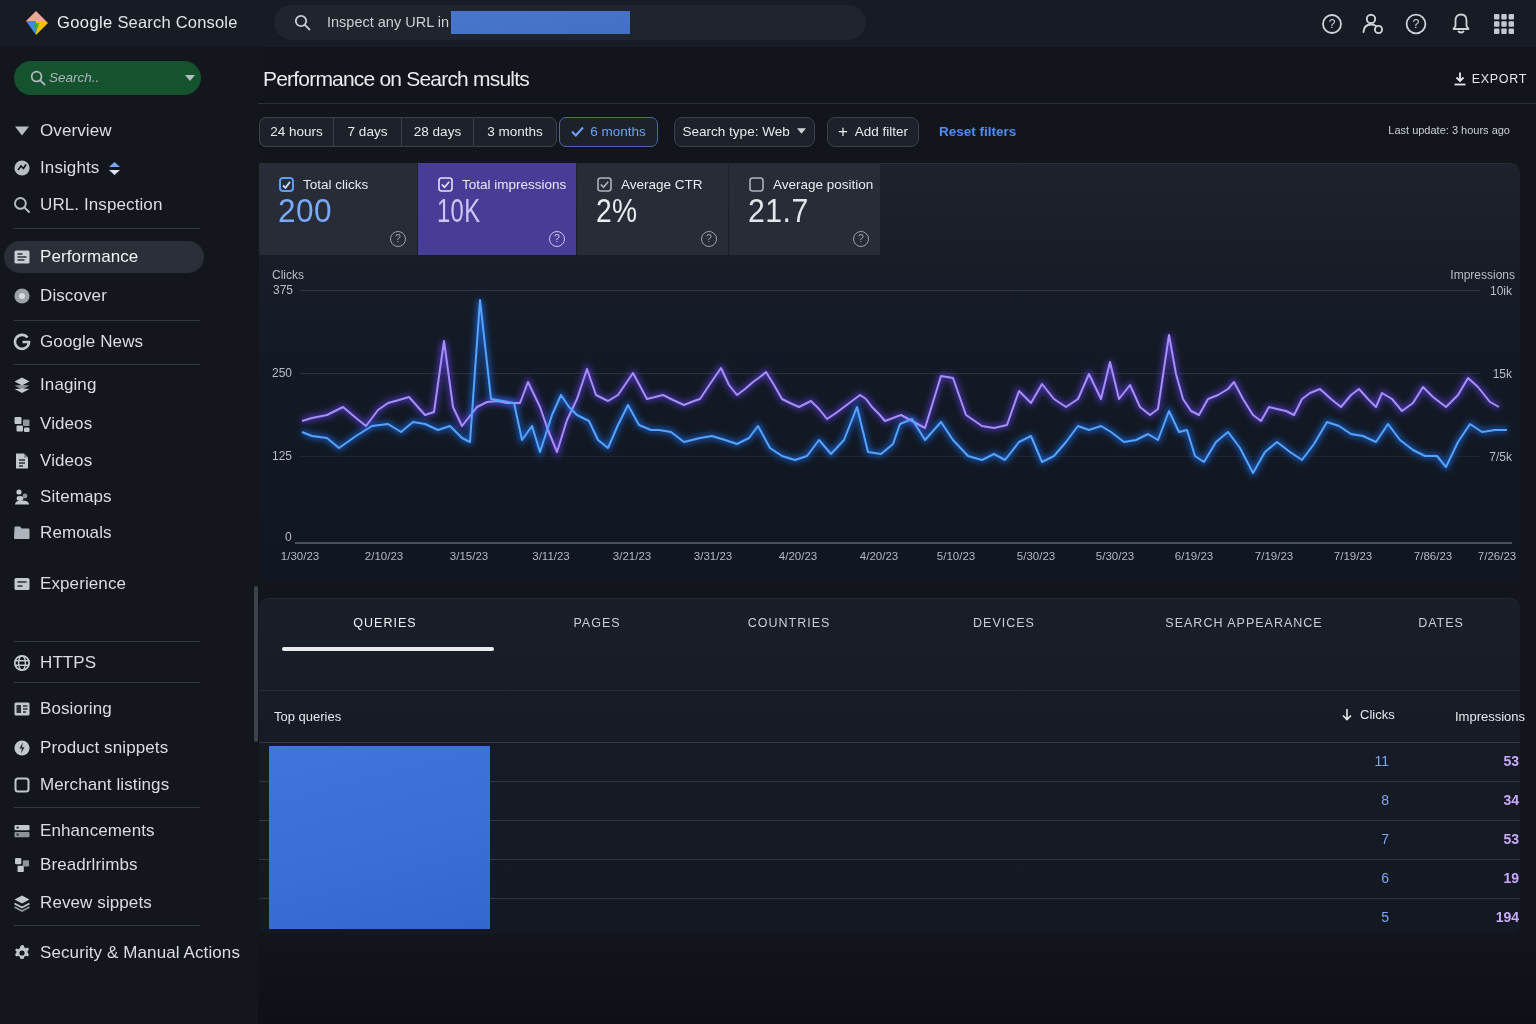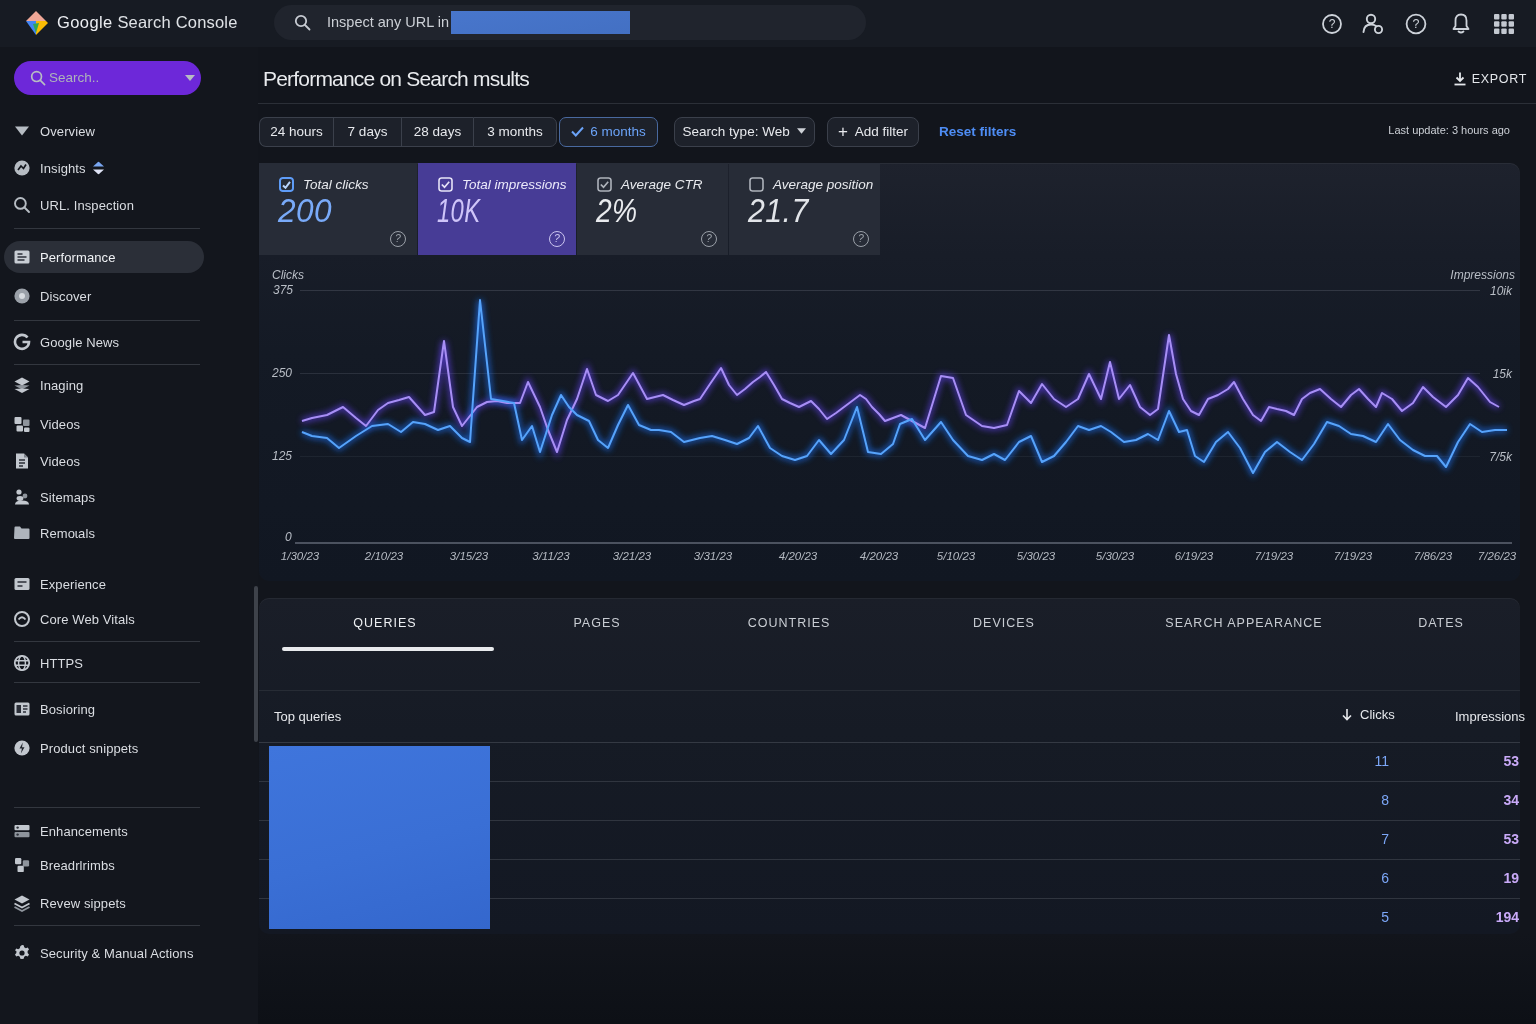--- a/index.html
+++ b/index.html
@@ -17,46 +17,46 @@
 #logo-text { position:absolute; left:57px; top:13px; font-size:16.5px; color:#dfe2e6; letter-spacing:0.2px; }
 #logo-text b { font-weight:400; color:#eceef2; letter-spacing:0.4px; }
 #searchbar { position:absolute; left:274px; top:5px; width:592px; height:35px; border-radius:18px; background:#20242d; }
 #searchbar .mag { position:absolute; left:20px; top:9px; }
 #searchbar .ph { position:absolute; left:53px; top:9px; font-size:14.5px; color:#ccd0d6; }
 #searchbar .redact { position:absolute; left:177px; top:6px; width:179px; height:23px; background:linear-gradient(170deg,#4876cc,#4370c3); }
 .hicon { position:absolute; top:10px; width:28px; height:28px; }
 
 
 #sidebar { position:absolute; left:0; top:47px; width:258px; height:977px; background:#13161d; }
-#side-search { position:absolute; left:14px; top:14px; width:187px; height:34px; border-radius:17px; background:#6d28d9; }
+#side-search { position:absolute; left:14px; top:14px; width:187px; height:34px; border-radius:17px; background:#14532d;font-style:italic; }
 #side-search .txt { position:absolute; left:35px; top:9px; font-size:13.5px; color:#aeb3ba; }
 .nav-item { position:absolute; left:0; width:258px; height:30px; }
 .nav-item .ic { position:absolute; left:13px; top:50%; margin-top:-9px; width:18px; height:18px; }
-.nav-item .tx { position:absolute; left:40px; top:50%; transform:translateY(-50%); font-size:13px; color:#dadde2; letter-spacing:0.1px; }
+.nav-item .tx { position:absolute; left:40px; top:50%; transform:translateY(-50%); font-size:17px; color:#dadde2; letter-spacing:0.1px; }
 .nav-sel { position:absolute; left:4px; width:200px; height:32px; border-radius:16px; background:#2b2f38; }
 .nav-div { position:absolute; left:14px; width:186px; height:1px; background:#33373f; }
 #side-scroll { position:absolute; left:254px; top:539px; width:4px; height:156px; background:#3e424a; border-radius:2px; }
 
 
 #title { position:absolute; left:263px; top:67px; font-size:21px; letter-spacing:-0.8px; color:#e9ebee; }
 #export { position:absolute; top:72px; right:9px; font-size:12.5px; letter-spacing:0.7px; color:#e4e7eb; font-weight:500; }
 #title-div { position:absolute; left:258px; top:103px; width:1278px; height:1px; background:#2b2f37; }
 
 
 .chip { position:absolute; top:117px; height:30px; border:1px solid #3b404b; background:#1d212a; color:#e7e9ed; font-size:13.5px; line-height:28px; text-align:center; }
 .chip.seg-l { border-radius:7px 0 0 7px; border-right:none; }
 .chip.seg-m { border-radius:0; border-right:none; }
 .chip.seg-r { border-radius:0 7px 7px 0; }
 .chip.blue { border:1.5px solid #49699f; border-radius:7px; color:#6ba3f8; font-weight:500; }
 .chip.rnd { border-radius:8px; }
 #reset-filters { position:absolute; left:939px; top:124px; font-size:13.5px; font-weight:700; color:#4e8df5; }
 #last-update { position:absolute; top:124px; right:26px; font-size:11px; color:#ccd0d6; }
 
 
-#chart-panel { position:absolute; left:259px; top:163px; width:1261px; height:418px; border-radius:10px; background:linear-gradient(180deg,#1e222d 0%,#181d28 22%,#141a25 45%,#111722 100%); box-shadow:inset 0 1px 0 rgba(255,255,255,0.05);font-style:italic; }
+#chart-panel { position:absolute; left:259px; top:163px; width:1261px; height:418px; border-radius:10px; background:linear-gradient(180deg,#1e222d 0%,#181d28 22%,#141a25 45%,#111722 100%); box-shadow:inset 0 1px 0 rgba(255,255,255,0.05); }
 .card { position:absolute; top:0; height:92px; }
 .card .cb { position:absolute; left:20px; top:14px; width:15px; height:15px; border-radius:3px; }
 .card .lbl { position:absolute; left:44px; top:14px; font-size:13.5px; color:#e8eaee; }
 .card .num { position:absolute; left:19px; top:28px; font-size:34px; letter-spacing:0.5px; transform-origin:left top; }
 .card .help { position:absolute; right:11px; bottom:8px; width:16px; height:16px; border:1.4px solid #9aa0a8; border-radius:50%; color:#9aa0a8; font-size:10.5px; line-height:13px; text-align:center; }
 .gline { position:absolute; left:41px; width:1180px; height:1px; }
 .ylab { position:absolute; font-size:12px; color:#b9bec6; }
 .xlab { position:absolute; top:387px; font-size:11.5px; color:#b4b9c1; transform:translateX(-50%); }
 
 
@@ -220,27 +220,20 @@
         <path d="M 4.5 7 h9 M 4.5 11 h5" stroke="#2b2f38" stroke-width="1.6"></path>
       </svg>
     <div class="tx">Experience</div>
   </div>
   <div class="nav-item" style="top:471px">
     <svg class="ic" viewBox="0 0 18 18">
         <path d="M 1.5 3.5 Q 1.5 2.5 2.5 2.5 h4.5 l1.5 2 h7 q1 0 1 1 v8.5 q0 1 -1 1 h-13.5 q-1 0 -1 -1 Z" fill="#aeb4bc"></path>
       </svg>
     <div class="tx">Remoɩals</div>
   </div>
-  <div class="nav-item" style="top:557px">
-    <svg class="ic" viewBox="0 0 18 18">
-        <circle cx="9" cy="9" r="7" fill="none" stroke="#c2c7ce" stroke-width="2"></circle>
-        <path d="M 5.5 9.5 Q 9 5 12.5 9.5" fill="none" stroke="#c2c7ce" stroke-width="1.8"></path>
-      </svg>
-    <div class="tx">Core Web Vitals</div>
-  </div>
   <div class="nav-div" style="top:594px"></div>
   <div class="nav-item" style="top:601px">
     <svg class="ic" viewBox="0 0 18 18">
         <circle cx="9" cy="9" r="7.2" fill="none" stroke="#c2c7ce" stroke-width="1.8"></circle>
         <ellipse cx="9" cy="9" rx="3.4" ry="7.2" fill="none" stroke="#c2c7ce" stroke-width="1.4"></ellipse>
         <path d="M 2 6.8 h14 M 2 11.2 h14" stroke="#c2c7ce" stroke-width="1.4"></path>
       </svg>
     <div class="tx">HTTPS</div>
   </div>
   <div class="nav-div" style="top:635px"></div>
@@ -251,20 +244,26 @@
         <path d="M 10 6 h4.5 M 10 9 h4.5 M 10 12 h3" stroke="#2b2f38" stroke-width="1.4"></path>
       </svg>
     <div class="tx">Bosioring</div>
   </div>
   <div class="nav-item" style="top:686px">
     <svg class="ic" viewBox="0 0 18 18">
         <circle cx="9" cy="9" r="7.6" fill="#c2c7ce"></circle>
         <path d="M 9.8 3.5 L 6.5 9.5 h2.4 l-1 5 l3.6 -6.3 h-2.5 Z" fill="#22262e"></path>
       </svg>
     <div class="tx">Product snippets</div>
+  </div>
+  <div class="nav-item" style="top:723px">
+    <svg class="ic" viewBox="0 0 18 18">
+        <rect x="2.5" y="2.5" width="13" height="13" rx="2.5" fill="none" stroke="#c2c7ce" stroke-width="2"></rect>
+      </svg>
+    <div class="tx">Merchant listings</div>
   </div>
   <div class="nav-div" style="top:760px"></div>
   <div class="nav-item" style="top:803px">
     <svg class="ic" viewBox="0 0 18 18">
         <rect x="2" y="2" width="6.3" height="6.3" rx="1.2" fill="#c2c7ce"></rect>
         <rect x="9.8" y="4.2" width="6.3" height="6.3" rx="1.2" fill="#8e949c"></rect>
         <rect x="4.5" y="9.8" width="6.3" height="6.3" rx="1.2" fill="#c2c7ce"></rect>
       </svg>
     <div class="tx">Breadrlrimbs</div>
   </div>

